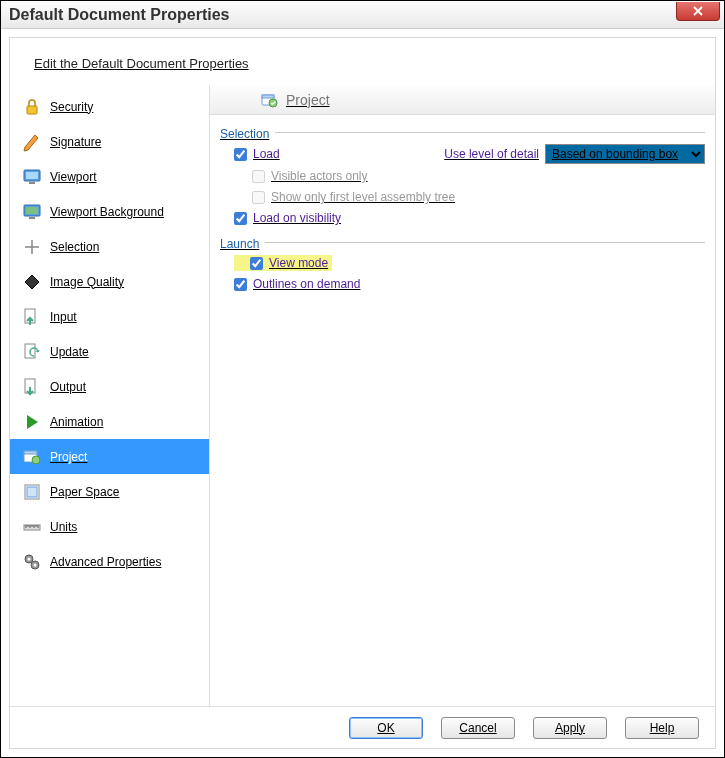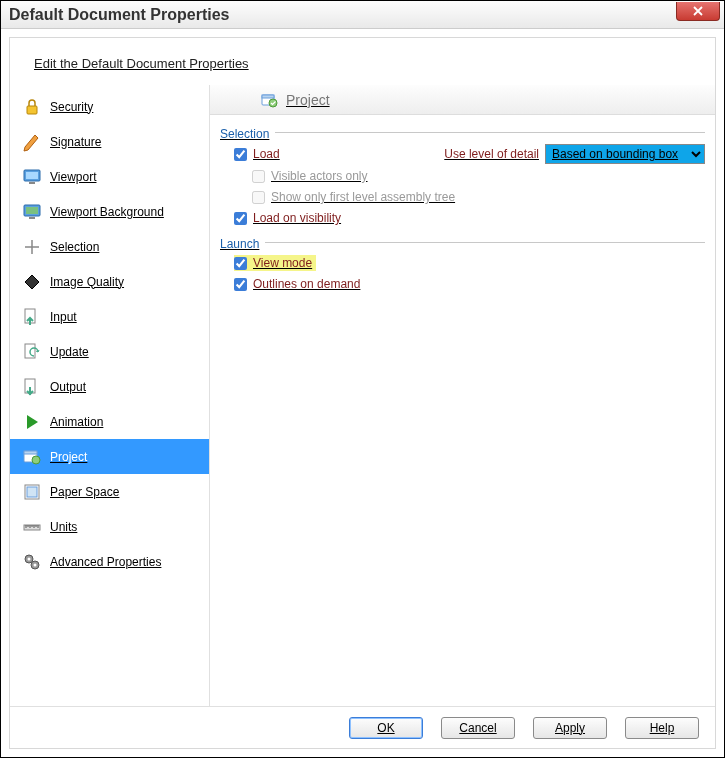--- a/index.html
+++ b/index.html
@@ -27,29 +27,29 @@
 .panel-header { height: 30px; background: linear-gradient(#fdfdfd, #eee); border-bottom: 1px solid #ddd; display: flex; align-items: center; padding-left: 50px; gap: 8px; font-size: 14px; color: #777; }
 .panel-header .icon { width: 18px; height: 18px; }
 .panel-body { padding: 6px 10px; }
 
 .group-label { color: #1a5faa; font-size: 12px; margin-top: 4px; }
 .group-line { display: flex; align-items: center; gap: 6px; margin-top: 2px; }
 .group-line hr { flex: 1; border: none; border-top: 1px solid #c8c8c8; height: 1px; }
 
 .row { display: flex; align-items: center; margin: 3px 0 3px 14px; gap: 6px; min-height: 18px; }
 .row.indent { margin-left: 32px; }
-.row label { font-size: 12px; color: #7f1d1d; }
+.row label { font-size: 12px; color: #4c1d95; }
 .row.disabled label { color: #9a9a9a; }
 input[type=checkbox] { width: 13px; height: 13px; accent-color: #3b7dd8; }
 input[type=checkbox]:disabled { accent-color: #aaa; }
 
-.highlight { background: #f5f58a; padding: 1px 4px 1px 0; display: inline-flex; align-items: center; gap: 6px; }
+.highlight { background: #f5f58a; padding: 1px 4px 1px 16px; display: inline-flex; align-items: center; gap: 6px; }
 
 .detail-group { margin-left: auto; display: flex; align-items: center; gap: 6px; }
-select { font-size: 12px; padding: 1px 2px; width: 160px; border: 1px solid #888; background: #0ea5e9; }
+select { font-size: 12px; padding: 1px 2px; width: 160px; border: 1px solid #888; background: #0369a1; }
 
 .footer { height: 42px; border-top: 1px solid #e0e0e0; display: flex; align-items: center; justify-content: flex-end; padding-right: 16px; gap: 18px; }
 .btn { min-width: 74px; height: 22px; font-size: 12px; border: 1px solid #8a8a8a; background: linear-gradient(#fdfdfd, #e6e6e6); border-radius: 3px; cursor: pointer; padding: 0 10px; }
 .btn.default { border-color: #3b7dd8; box-shadow: 0 0 0 1px #8ec1ff inset; }
 
 svg { display: block; }
 </style>
 </head>
 <body>
 

